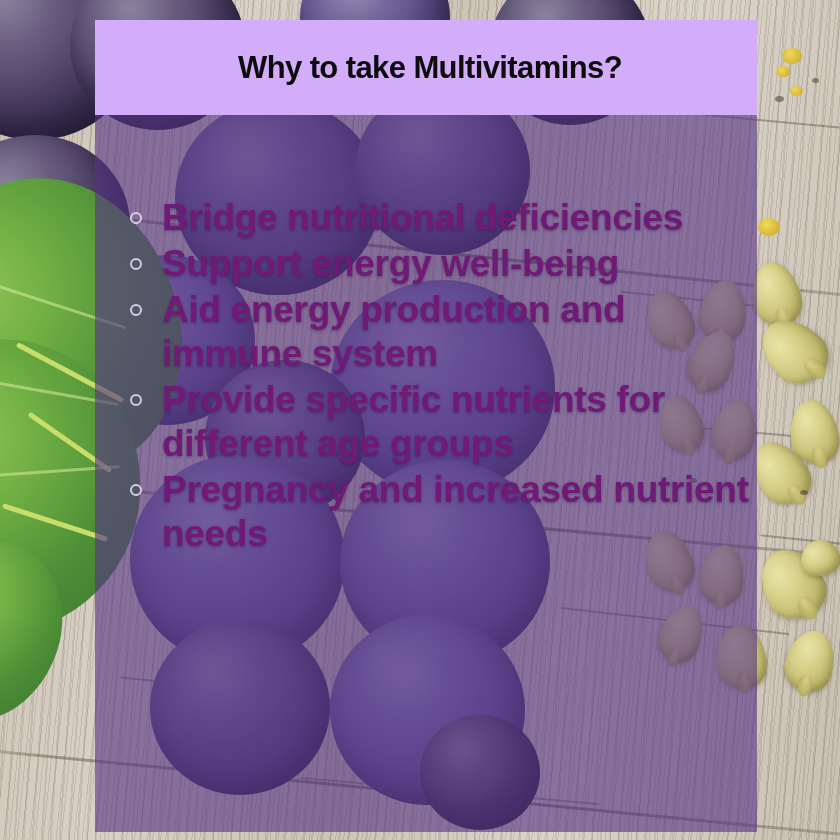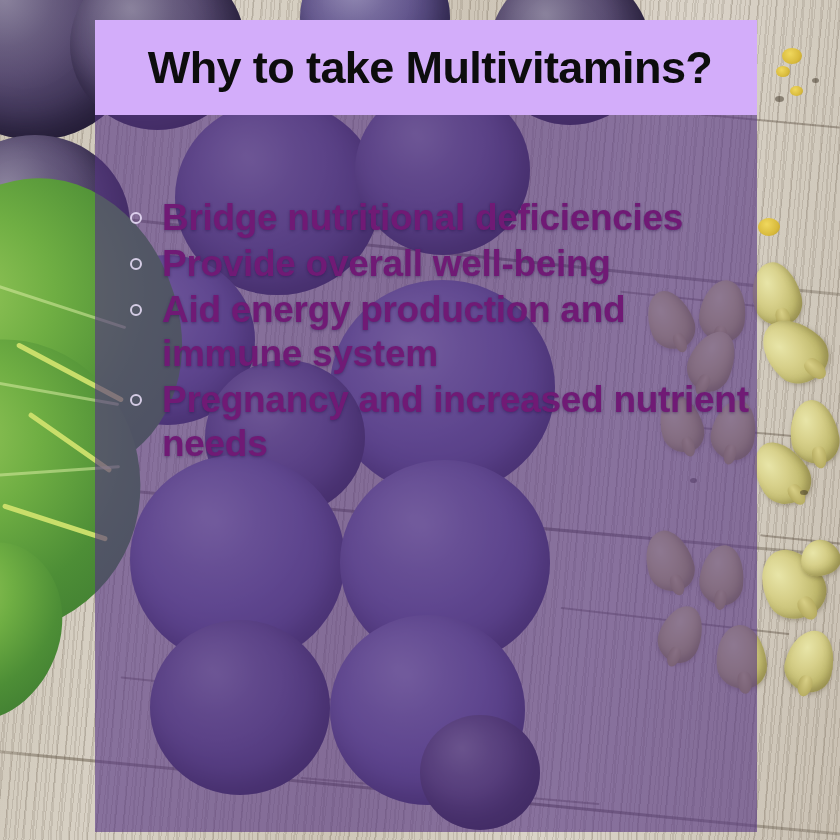--- a/index.html
+++ b/index.html
@@ -150,21 +150,21 @@
     left: 95px;
     top: 20px;
     width: 662px;
     height: 95px;
     background: #d3adfa;
     display: flex;
     align-items: center;
     justify-content: center;
   }
   .title-text {
-    font-size: 45px;
+    font-size: 31px;
     font-weight: 700;
     color: #0d0d0d;
     letter-spacing: -0.6px;
     white-space: nowrap;
     line-height: 1;
     margin-left: 8px;
   }
 
   
   .bullet-list {
@@ -316,25 +316,29 @@
     <div class="title-text">Why to take Multivitamins?</div>
   </div>
 
   <ul class="bullet-list">
     <li class="bullet-item">
       <span class="bullet-marker"></span>
       <span class="bullet-text">Bridge nutritional deficiencies</span>
     </li>
     <li class="bullet-item">
       <span class="bullet-marker"></span>
-      <span class="bullet-text">Provide overall well-being</span>
+      <span class="bullet-text">Support energy well-being</span>
     </li>
     <li class="bullet-item">
       <span class="bullet-marker"></span>
       <span class="bullet-text">Aid energy production and immune system</span>
     </li>
     <li class="bullet-item">
       <span class="bullet-marker"></span>
+      <span class="bullet-text">Provide specific nutrients for different age groups</span>
+    </li>
+    <li class="bullet-item">
+      <span class="bullet-marker"></span>
       <span class="bullet-text">Pregnancy and increased nutrient needs</span>
     </li>
   </ul>
 
 </div>
 
 </body></html>

